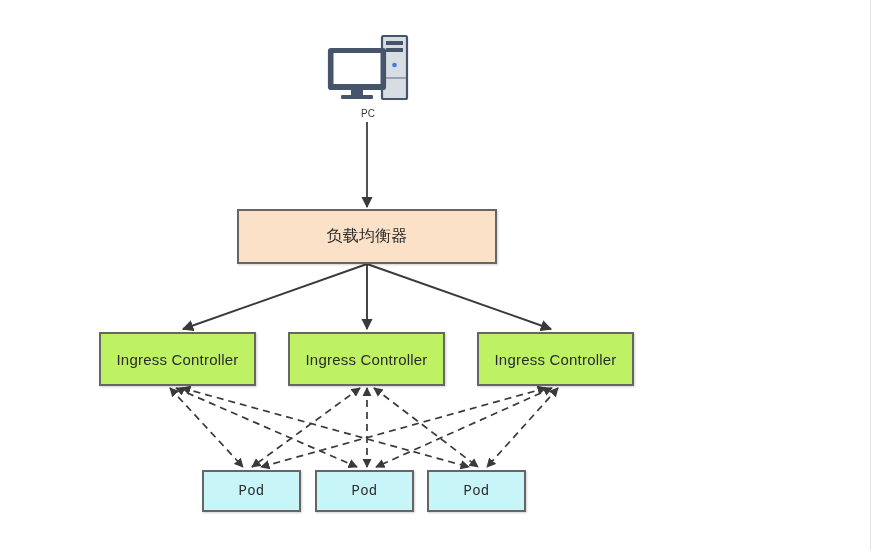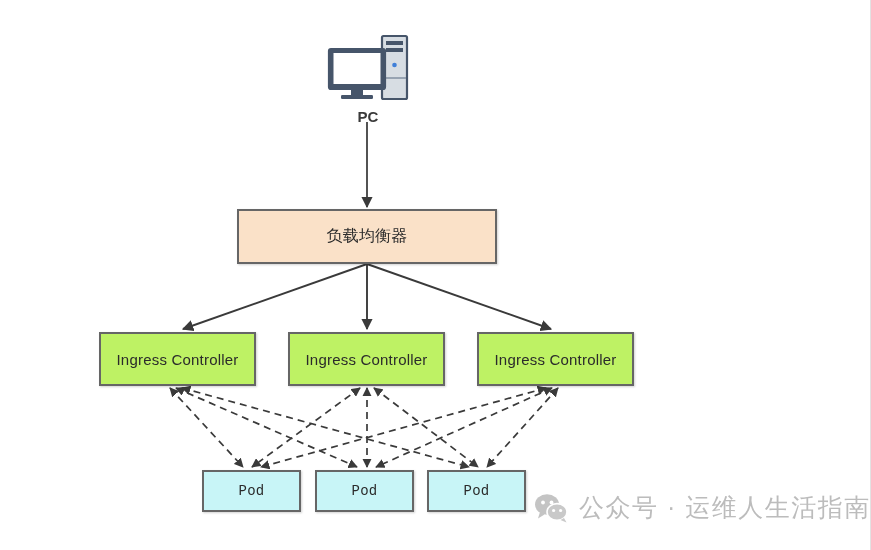--- a/index.html
+++ b/index.html
@@ -53,22 +53,22 @@
     width: 84px;
     height: 72px;
     z-index: 3;
   }
   #pc-label {
     position: absolute;
     left: 326px;
     top: 108px;
     width: 84px;
     text-align: center;
-    font-size: 15px;
-    font-weight: bold;
+    font-size: 10px;
+    font-weight: normal;
     color: #3a3a3a;
     z-index: 3;
   }
   #watermark {
     position: absolute;
     left: 534px;
     top: 491px;
     display: flex;
     align-items: center;
     gap: 11px;
@@ -188,27 +188,14 @@
   <div class="node-box pod-box" style="left:202px; top:470px; width:99px; height:42px;">
     <span class="node-label">Pod</span>
   </div>
   <div class="node-box pod-box" style="left:315px; top:470px; width:99px; height:42px;">
     <span class="node-label">Pod</span>
   </div>
   <div class="node-box pod-box" style="left:427px; top:470px; width:99px; height:42px;">
     <span class="node-label">Pod</span>
   </div>
 
-  <div id="watermark">
-    <svg id="wm-logo" width="34" height="30" viewBox="0 0 34 30">
-      <ellipse cx="13" cy="11.5" rx="12" ry="10.2" fill="#c4c4c4"></ellipse>
-      <path d="M6 19 L4 25.5 L10.5 21.5 Z" fill="#c4c4c4"></path>
-      <circle cx="9" cy="9.5" r="1.9" fill="#ffffff"></circle>
-      <circle cx="17.5" cy="9.5" r="1.9" fill="#ffffff"></circle>
-      <ellipse cx="23" cy="19" rx="10" ry="8.4" fill="#c9c9c9" stroke="#ffffff" stroke-width="1.6"></ellipse>
-      <path d="M30 25 L32.5 29.5 L26.5 27 Z" fill="#c9c9c9"></path>
-      <circle cx="19.6" cy="17.5" r="1.6" fill="#ffffff"></circle>
-      <circle cx="26.6" cy="17.5" r="1.6" fill="#ffffff"></circle>
-    </svg>
-    <span class="wm-text">公众号 · 运维人生活指南</span>
-  </div>
 
 </div>
 
 </body></html>

